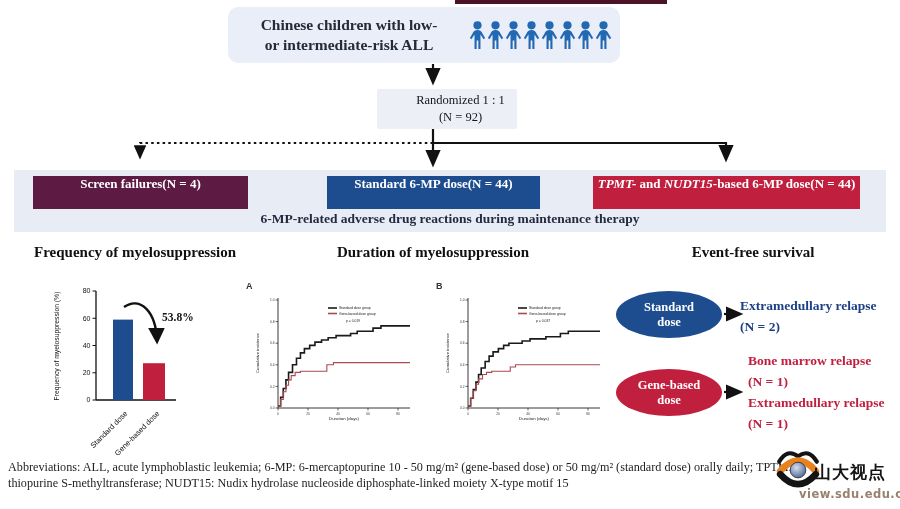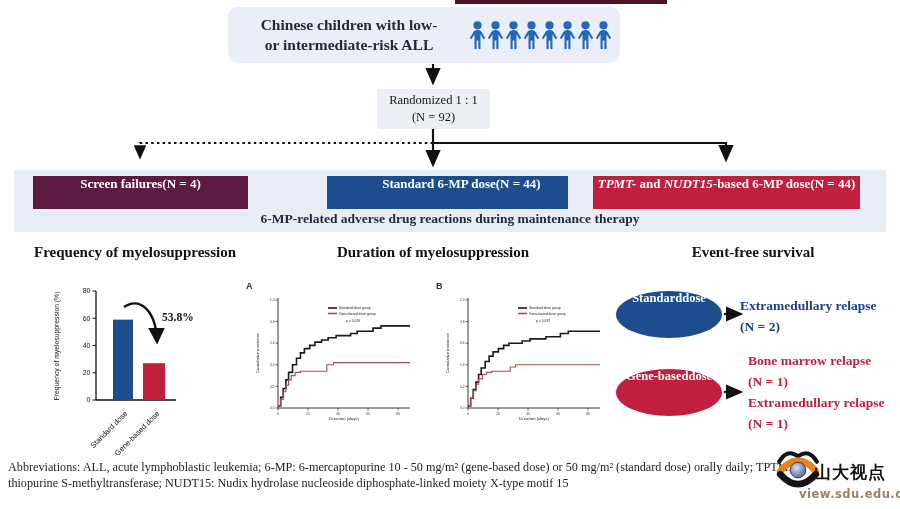--- a/index.html
+++ b/index.html
@@ -11,45 +11,45 @@
   svg text.serif{font-family:"Liberation Serif","DejaVu Serif",serif;}
 
   
   .top-artifact{left:455px;top:0;width:212px;height:4px;background:#4a1328;}
   .patient-box{left:228px;top:7px;width:392px;height:56px;background:#e9eef8;border-radius:10px;
     display:flex;align-items:center;padding:0 8px;box-sizing:border-box;}
   .patient-text{width:226px;text-align:center;font-size:15.5px;font-weight:600;color:#242b38;line-height:1.32;}
   .people{display:flex;gap:1px;margin-left:auto;align-items:flex-end;}
   .person{width:17px;height:29px;fill:#2268b2;}
   .randomized-box{left:377px;top:89px;width:113px;height:40px;background:#edeff7;border-radius:2px;
-    display:flex;flex-direction:column;justify-content:center;text-align:center;font-size:12.5px;color:#15151b;line-height:1.35;}
+    display:flex;flex-direction:column;justify-content:center;text-align:center;font-size:12.5px;color:#15151b;line-height:1.35;padding-left:27px;}
 
   
   .band{left:14px;top:170px;width:872px;height:62px;background:#e8edf5;}
   .arm-box{position:absolute;top:176px;height:33px;display:flex;flex-direction:row;justify-content:center;
     text-align:center;color:#fff;font-size:13px;font-weight:600;line-height:1.25;}
   .arm-screen{left:33px;width:215px;background:#5d1a43;}
-  .arm-standard{left:327px;width:213px;background:#1d4d8f;padding-left:28px;}
+  .arm-standard{left:327px;width:213px;background:#1d4d8f;}
   .arm-gene{left:593px;width:267px;background:#c11f3e;}
   .band-caption{left:14px;top:211px;width:872px;text-align:center;font-size:13.5px;font-weight:600;color:#232a40;}
 
   
   .sec-title{position:absolute;top:244px;text-align:center;font-size:15px;font-weight:bold;color:#101010;}
   .sec-freq{left:5px;width:260px;}
   .sec-dur{left:320px;width:226px;}
   .sec-efs{left:640px;width:226px;}
 
   
   #bar-chart-svg{left:48px;top:283px;width:190px;height:178px;}
   .km-label{position:absolute;font-size:9px;font-weight:bold;color:#333;font-family:"Liberation Sans",sans-serif;}
   #km-a{left:252px;top:288px;width:170px;height:158px;}
   #km-b{left:442px;top:288px;width:170px;height:158px;}
 
   
-  .oval{position:absolute;width:106px;height:47px;border-radius:50%;display:flex;
+  .oval{position:absolute;width:106px;height:47px;border-radius:50%;display:flex;flex-direction:column;
     justify-content:center;text-align:center;color:#fff;font-size:12.5px;font-weight:600;line-height:1.2;}
   .oval-standard{left:616px;top:291px;background:#1d4d8f;}
   .oval-gene{left:616px;top:369px;background:#c11f3e;}
   .outcome{position:absolute;font-weight:bold;font-size:13.5px;line-height:1.55;}
   .outcome-blue{left:740px;top:296px;width:158px;color:#1c3f87;}
   .outcome-red{left:748px;top:351px;width:166px;color:#c0203f;}
 
   
   .footnote{left:8px;top:459px;width:888px;font-size:12.2px;color:#1e1e1e;line-height:1.32;}
   .footnote div{white-space:nowrap;}

